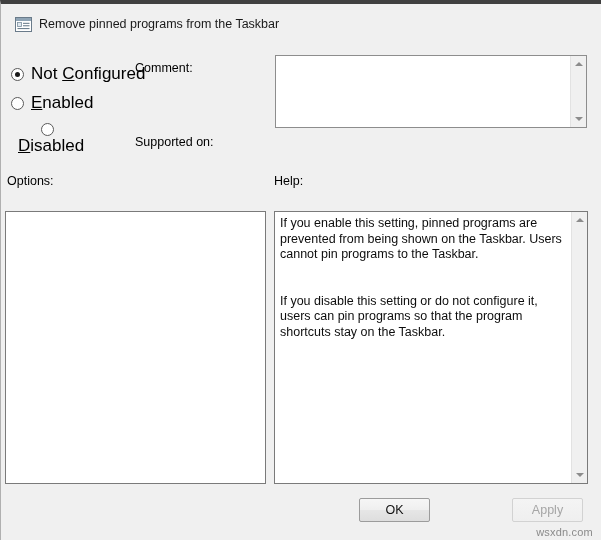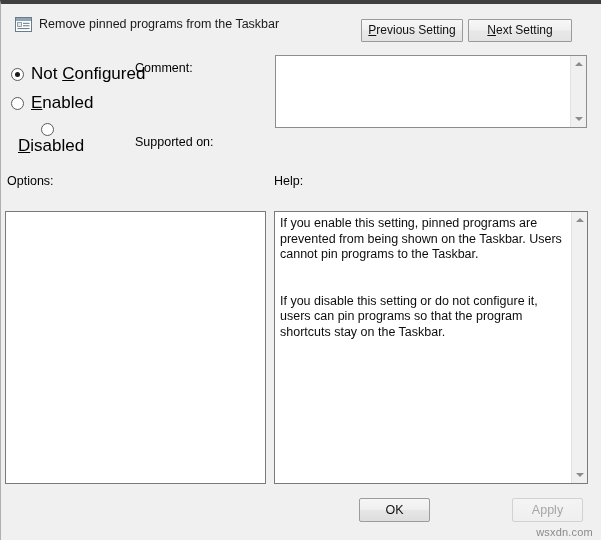--- a/index.html
+++ b/index.html
@@ -240,22 +240,20 @@
         <rect x="1" y="2" width="15" height="3" fill="#8fa4b5"></rect>
         <rect x="2.5" y="6.5" width="4" height="4" fill="#dfe7ee" stroke="#7c8f9e" stroke-width="0.8"></rect>
         <rect x="8" y="6.8" width="6.5" height="1.1" fill="#6f8190"></rect>
         <rect x="8" y="9.2" width="6.5" height="1.1" fill="#6f8190"></rect>
         <rect x="2.5" y="12" width="12" height="1.1" fill="#6f8190"></rect>
       </svg>
     </span>
 
     <div id="title-text">Remove pinned programs from the Taskbar</div>
 
-    <button class="topbtn" id="btn-previous-setting"><span class="accel">P</span>revious Setting</button>
-    <button class="topbtn" id="btn-next-setting"><span class="accel">N</span>ext Setting</button>
   </div>
 
   <div class="radio-row" id="row-not-configured">
     <span class="radio-mark checked"></span>
     <span class="radio-label">Not <span class="accel">C</span>onfigured</span>
   </div>
   <div class="radio-row" id="row-enabled">
     <span class="radio-mark"></span>
     <span class="radio-label"><span class="accel">E</span>nabled</span>
   </div>

